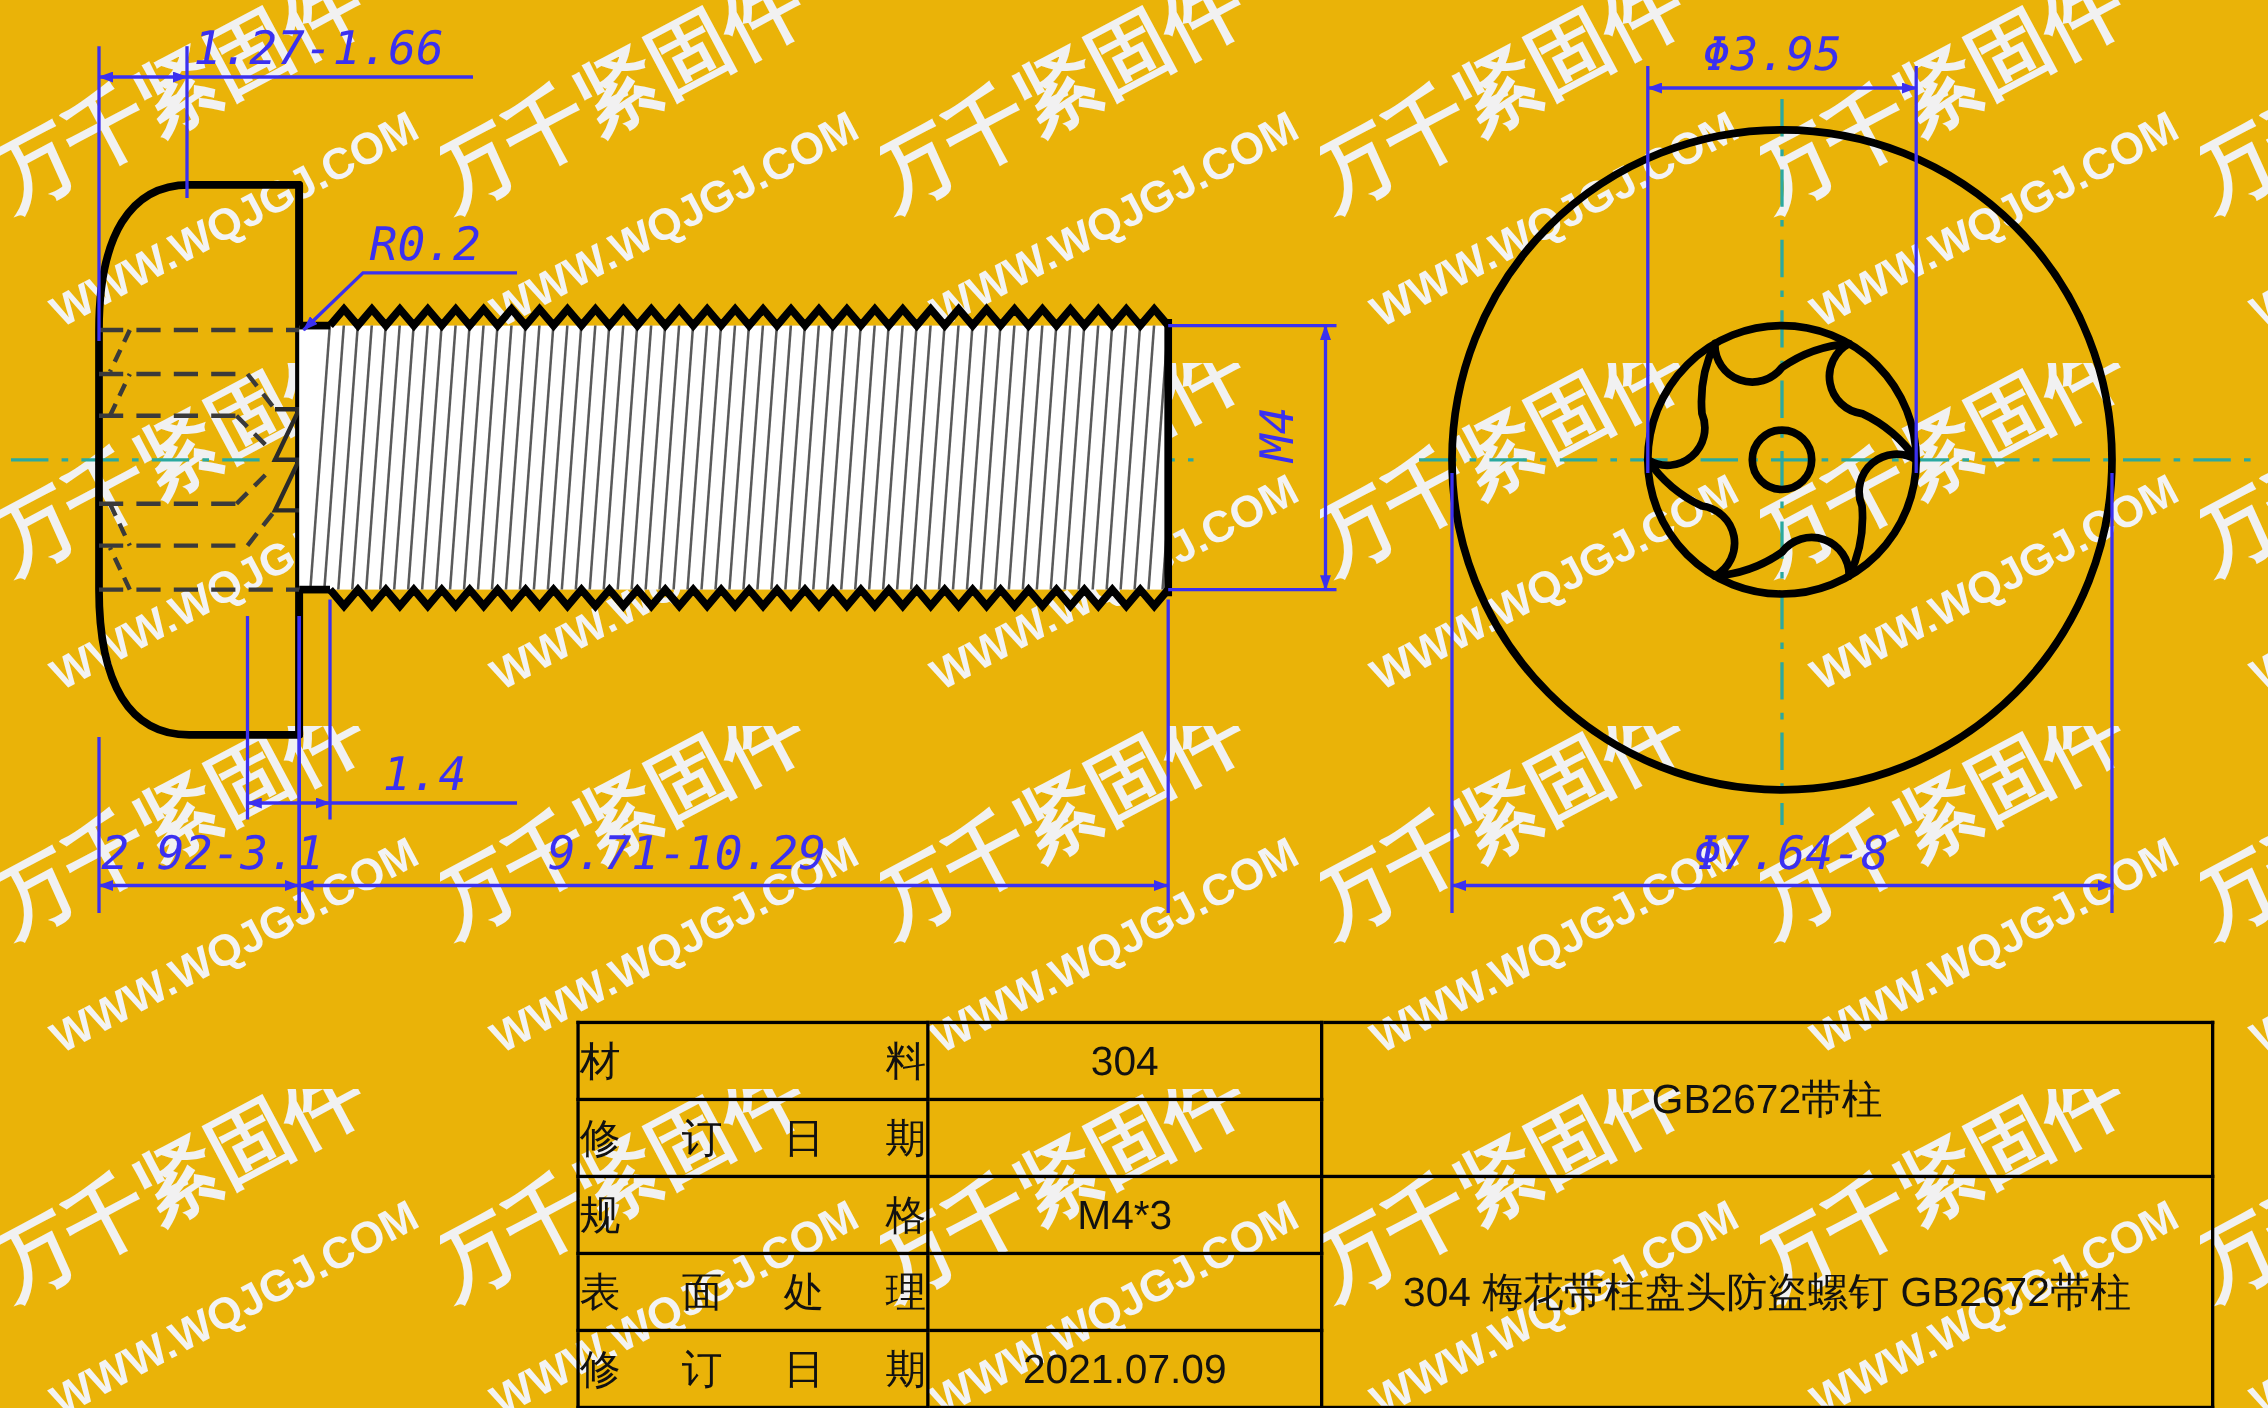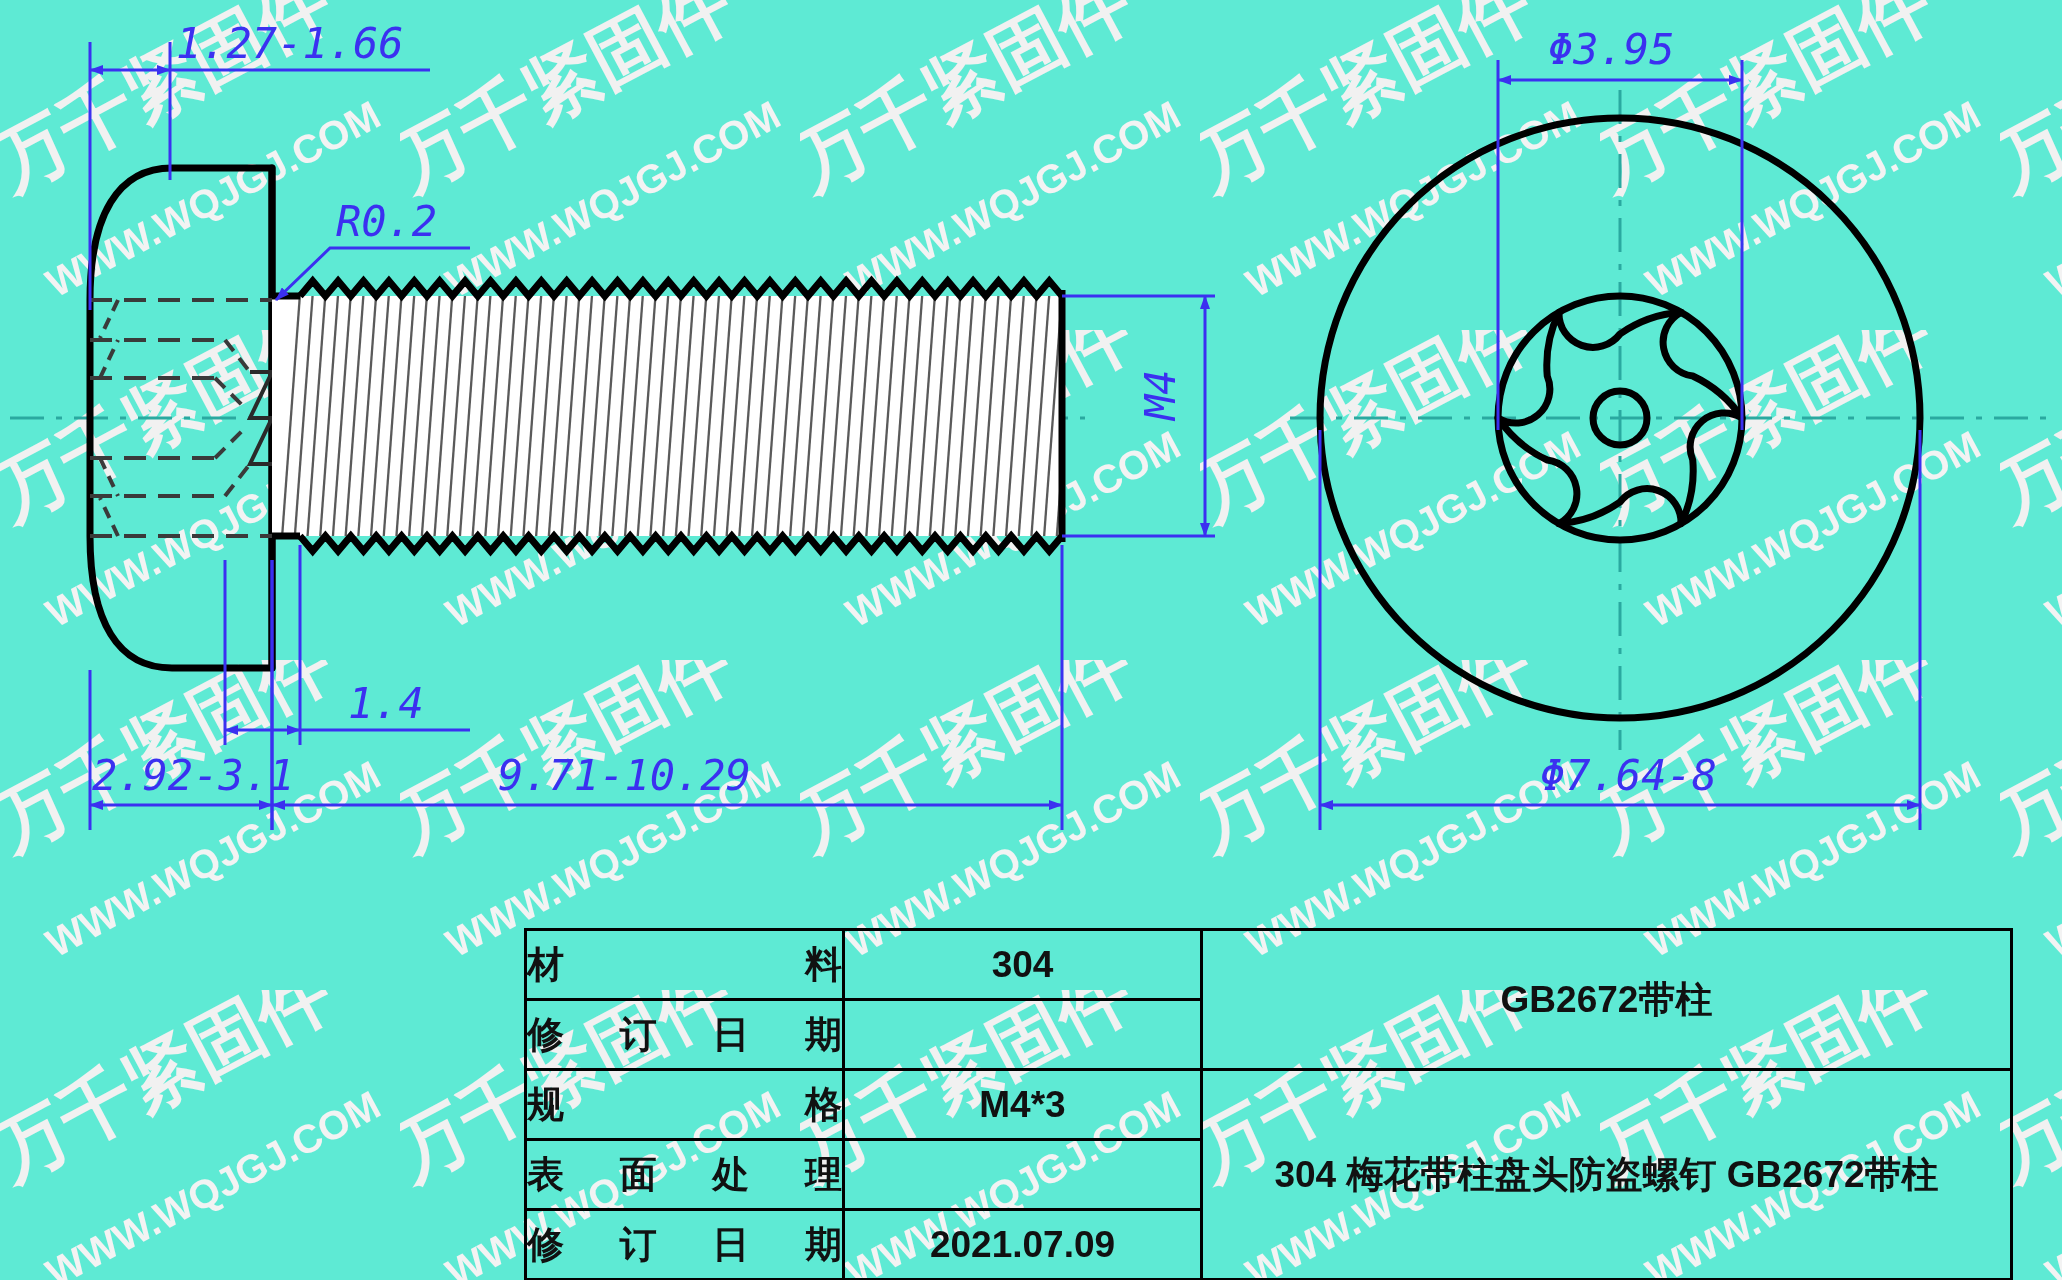--- a/index.html
+++ b/index.html
@@ -1,22 +1,22 @@
 <!DOCTYPE html>
 <html><head>
 <meta charset="utf-8">
 <title>Technical Drawing</title>
 <style>
   html,body{margin:0;padding:0;background:#fff;}
   body{width:2062px;height:1280px;position:relative;overflow:hidden;
        font-family:"Liberation Sans", sans-serif;}
-  #stage{position:absolute;inset:0;width:2062px;height:1280px;background:#5eead4;}
+  #stage{position:absolute;inset:0;width:2062px;height:1280px;background:#eab308;}
   svg.layer{position:absolute;left:0;top:0;width:2062px;height:1280px;}
   .wm{position:absolute;left:0;top:0;width:2062px;height:1280px;pointer-events:none;}
-  .tbl-wrap{position:absolute;font-weight:bold;}
+  .tbl-wrap{position:absolute;}
   table.titleblock{border-collapse:collapse;table-layout:fixed;}
   table.titleblock td{
      border:3px solid #000; padding:0; text-align:center; vertical-align:middle;
      font-size:37px; color:#111; background:transparent;
   }
   td.lbl{font-size:37px; letter-spacing:0; }
   td.lbl span.sp{display:inline-block;width:100%;text-align:justify;text-align-last:justify;}
   td.val{font-size:39px;}
   td.big{font-size:41px;}
   td.desc{font-size:45px;}

